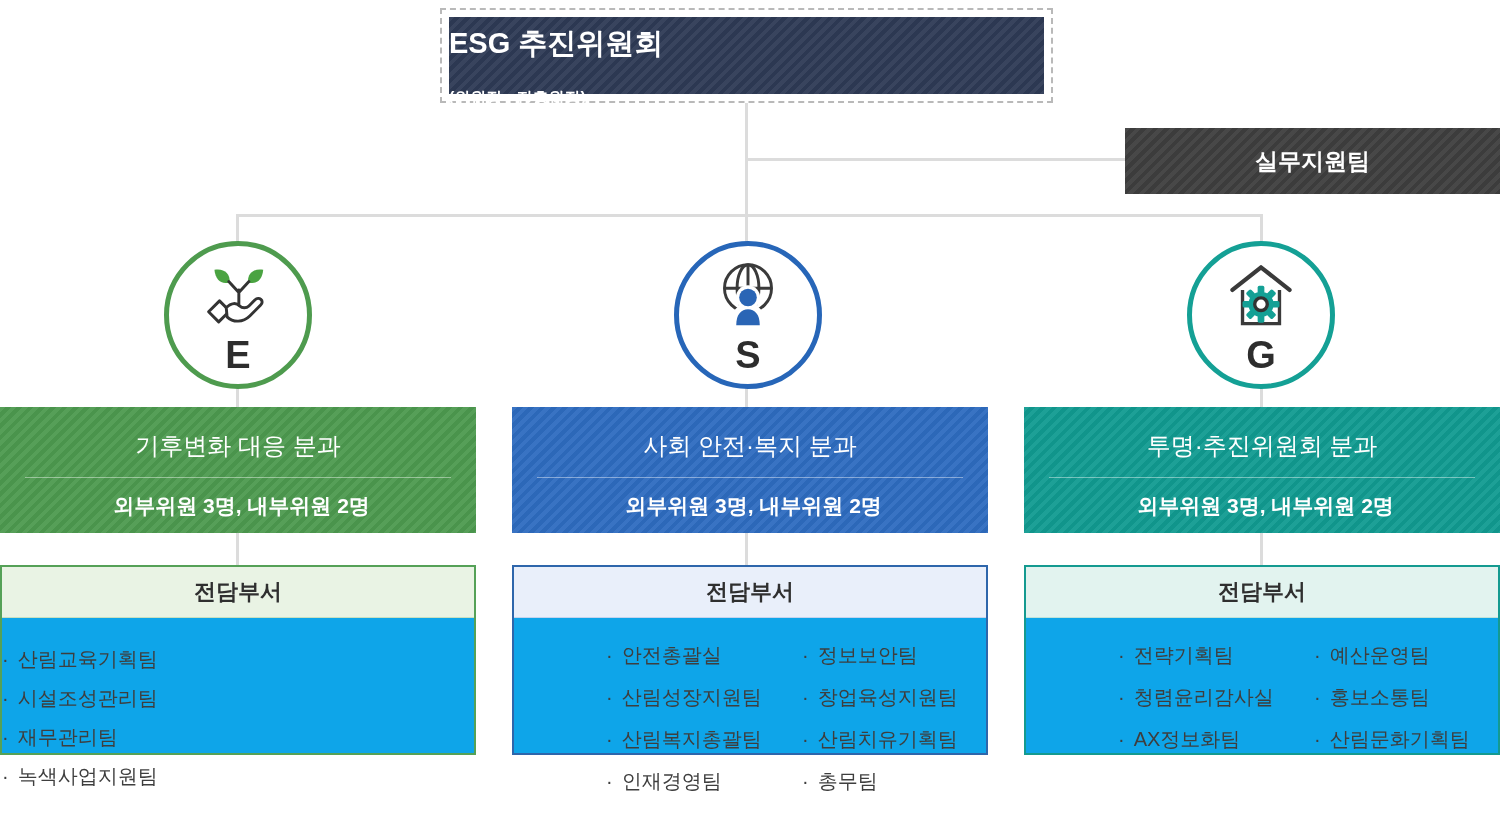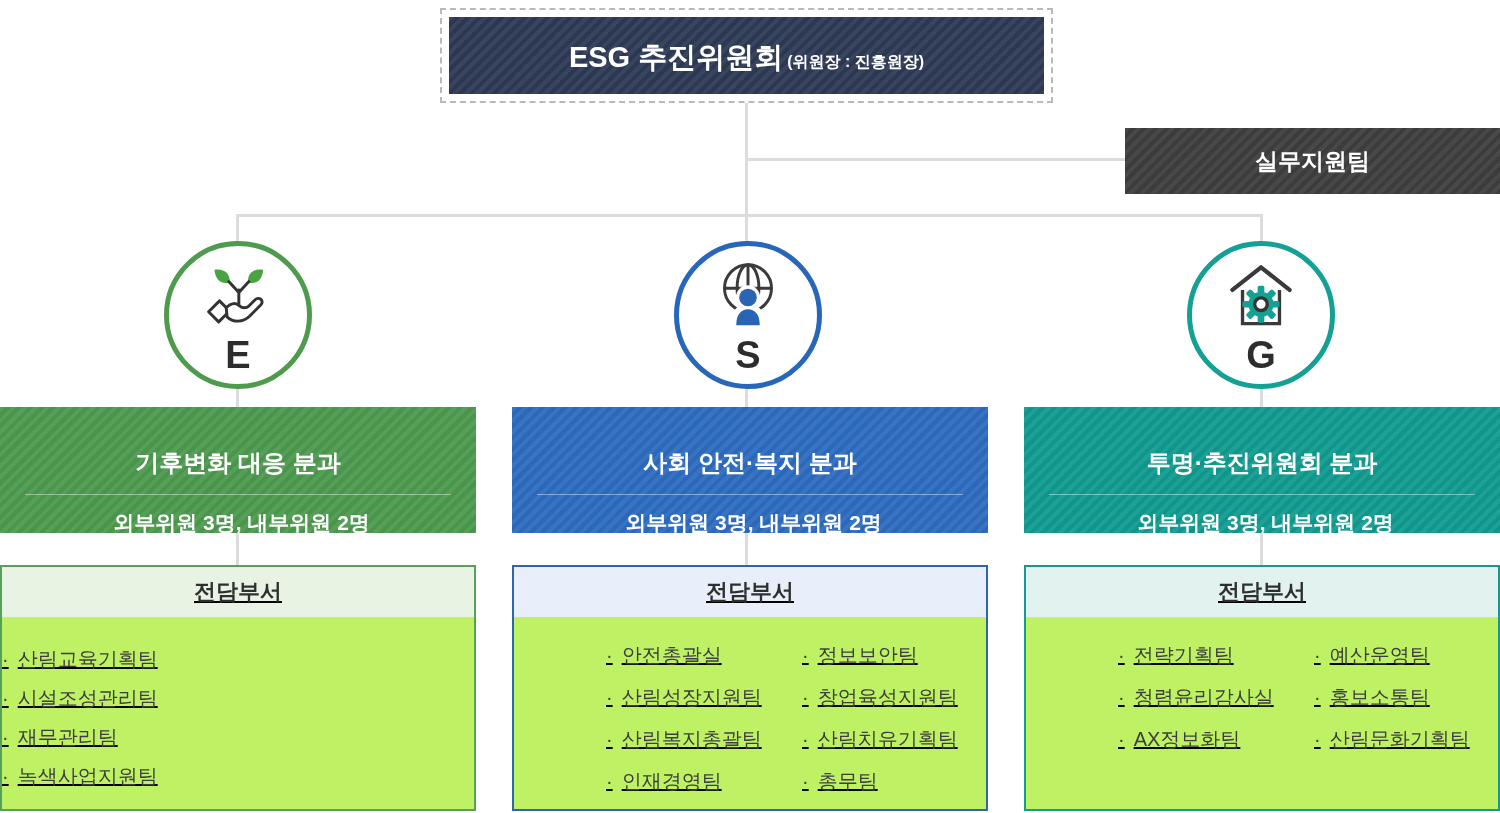--- a/index.html
+++ b/index.html
@@ -9,47 +9,47 @@
   
   .line { position:absolute; background:#dcdcdc; }
   .line.v { width:3px; }
   .line.h { height:3px; }
 
   
   .hatch { background-image:repeating-linear-gradient(135deg, rgba(255,255,255,0.05) 0px, rgba(255,255,255,0.05) 4px, rgba(0,0,0,0.04) 4px, rgba(0,0,0,0.04) 8px); }
 
   
   .committee-wrap { position:absolute; left:440px; top:8px; width:613px; height:95px; border:2px dashed #b9b9b9; background:#fff; padding:7px; }
-  .committee { width:100%; height:100%; background-color:#2e3a55; display:flex; align-items:baseline; justify-content:center; gap:4px; }
+  .committee { width:100%; height:100%; background-color:#2e3a55; display:flex; align-items:baseline; justify-content:center; gap:4px;flex-direction:column; }
   .c-title { color:#fff; font-size:29px; font-weight:bold; line-height:81px; }
   .c-sub { color:#fff; font-size:16px; font-weight:700; }
 
   
   .support { position:absolute; left:1125px; top:128px; width:375px; height:66px; background-color:#3e3e3e; display:flex; align-items:center; justify-content:center; }
   .support span { color:#fff; font-size:23px; font-weight:bold; }
 
   
   .circle { position:absolute; top:241px; width:148px; height:148px; border-radius:50%; background:#fff; display:flex; flex-direction:column; align-items:center; justify-content:center; z-index:2; }
   .circle svg { display:block; }
   .letter { font-size:38px; font-weight:bold; color:#2d2d2d; line-height:1; margin-top:2px; }
   .circle.e { left:164px; border:5px solid #4e9b4e; }
   .circle.s { left:674px; border:5px solid #2766b8; }
   .circle.g { left:1187px; border:5px solid #14a095; }
 
   
   .division { position:absolute; top:407px; width:476px; height:126px; text-align:center; z-index:1; }
   .division.green { background-color:#4d9a4f; }
   .division.blue  { background-color:#2e6cc0; }
   .division.teal  { background-color:#119b91; }
-  .d-title { color:#fff; font-size:24px; font-weight:bold; padding-top:40px; }
+  .d-title { color:#fff; font-size:24px; font-weight:normal; padding-top:23px; }
   .d-divider { width:calc(100% - 50px); height:1px; background:rgba(255,255,255,0.42); margin:15px auto 14px auto; }
   .d-members { color:#fff; font-size:21px; font-weight:600;margin-left:7px; }
 
   
-  .dept { position:absolute; top:565px; width:476px; height:246px; background:#bef264; z-index:1;text-decoration:underline; }
+  .dept { position:absolute; top:565px; width:476px; height:190px; background:#0ea5e9; z-index:1; }
   .dept.green { border:2px solid #55a157; }
   .dept.blue  { border:2px solid #2e66ab; }
   .dept.teal  { border:2px solid #149a90; }
   .dept-header { height:51px; display:flex; align-items:center; justify-content:center; font-size:22px; font-weight:bold; color:#2f2f2f; }
   .dept.green .dept-header { background:#e9f3e4; border-bottom:1px solid #c8e0c0; }
   .dept.blue  .dept-header { background:#e9effa; border-bottom:1px solid #c4d4ee; }
   .dept.teal  .dept-header { background:#e2f3ef; border-bottom:1px solid #bfe3da; }
   .dept-body { padding-top:24px; }
   .dept-body ul { list-style:none; }
   .dept-body li { font-size:20px; color:#3e3e3e; line-height:27px; margin-bottom:15px; }

